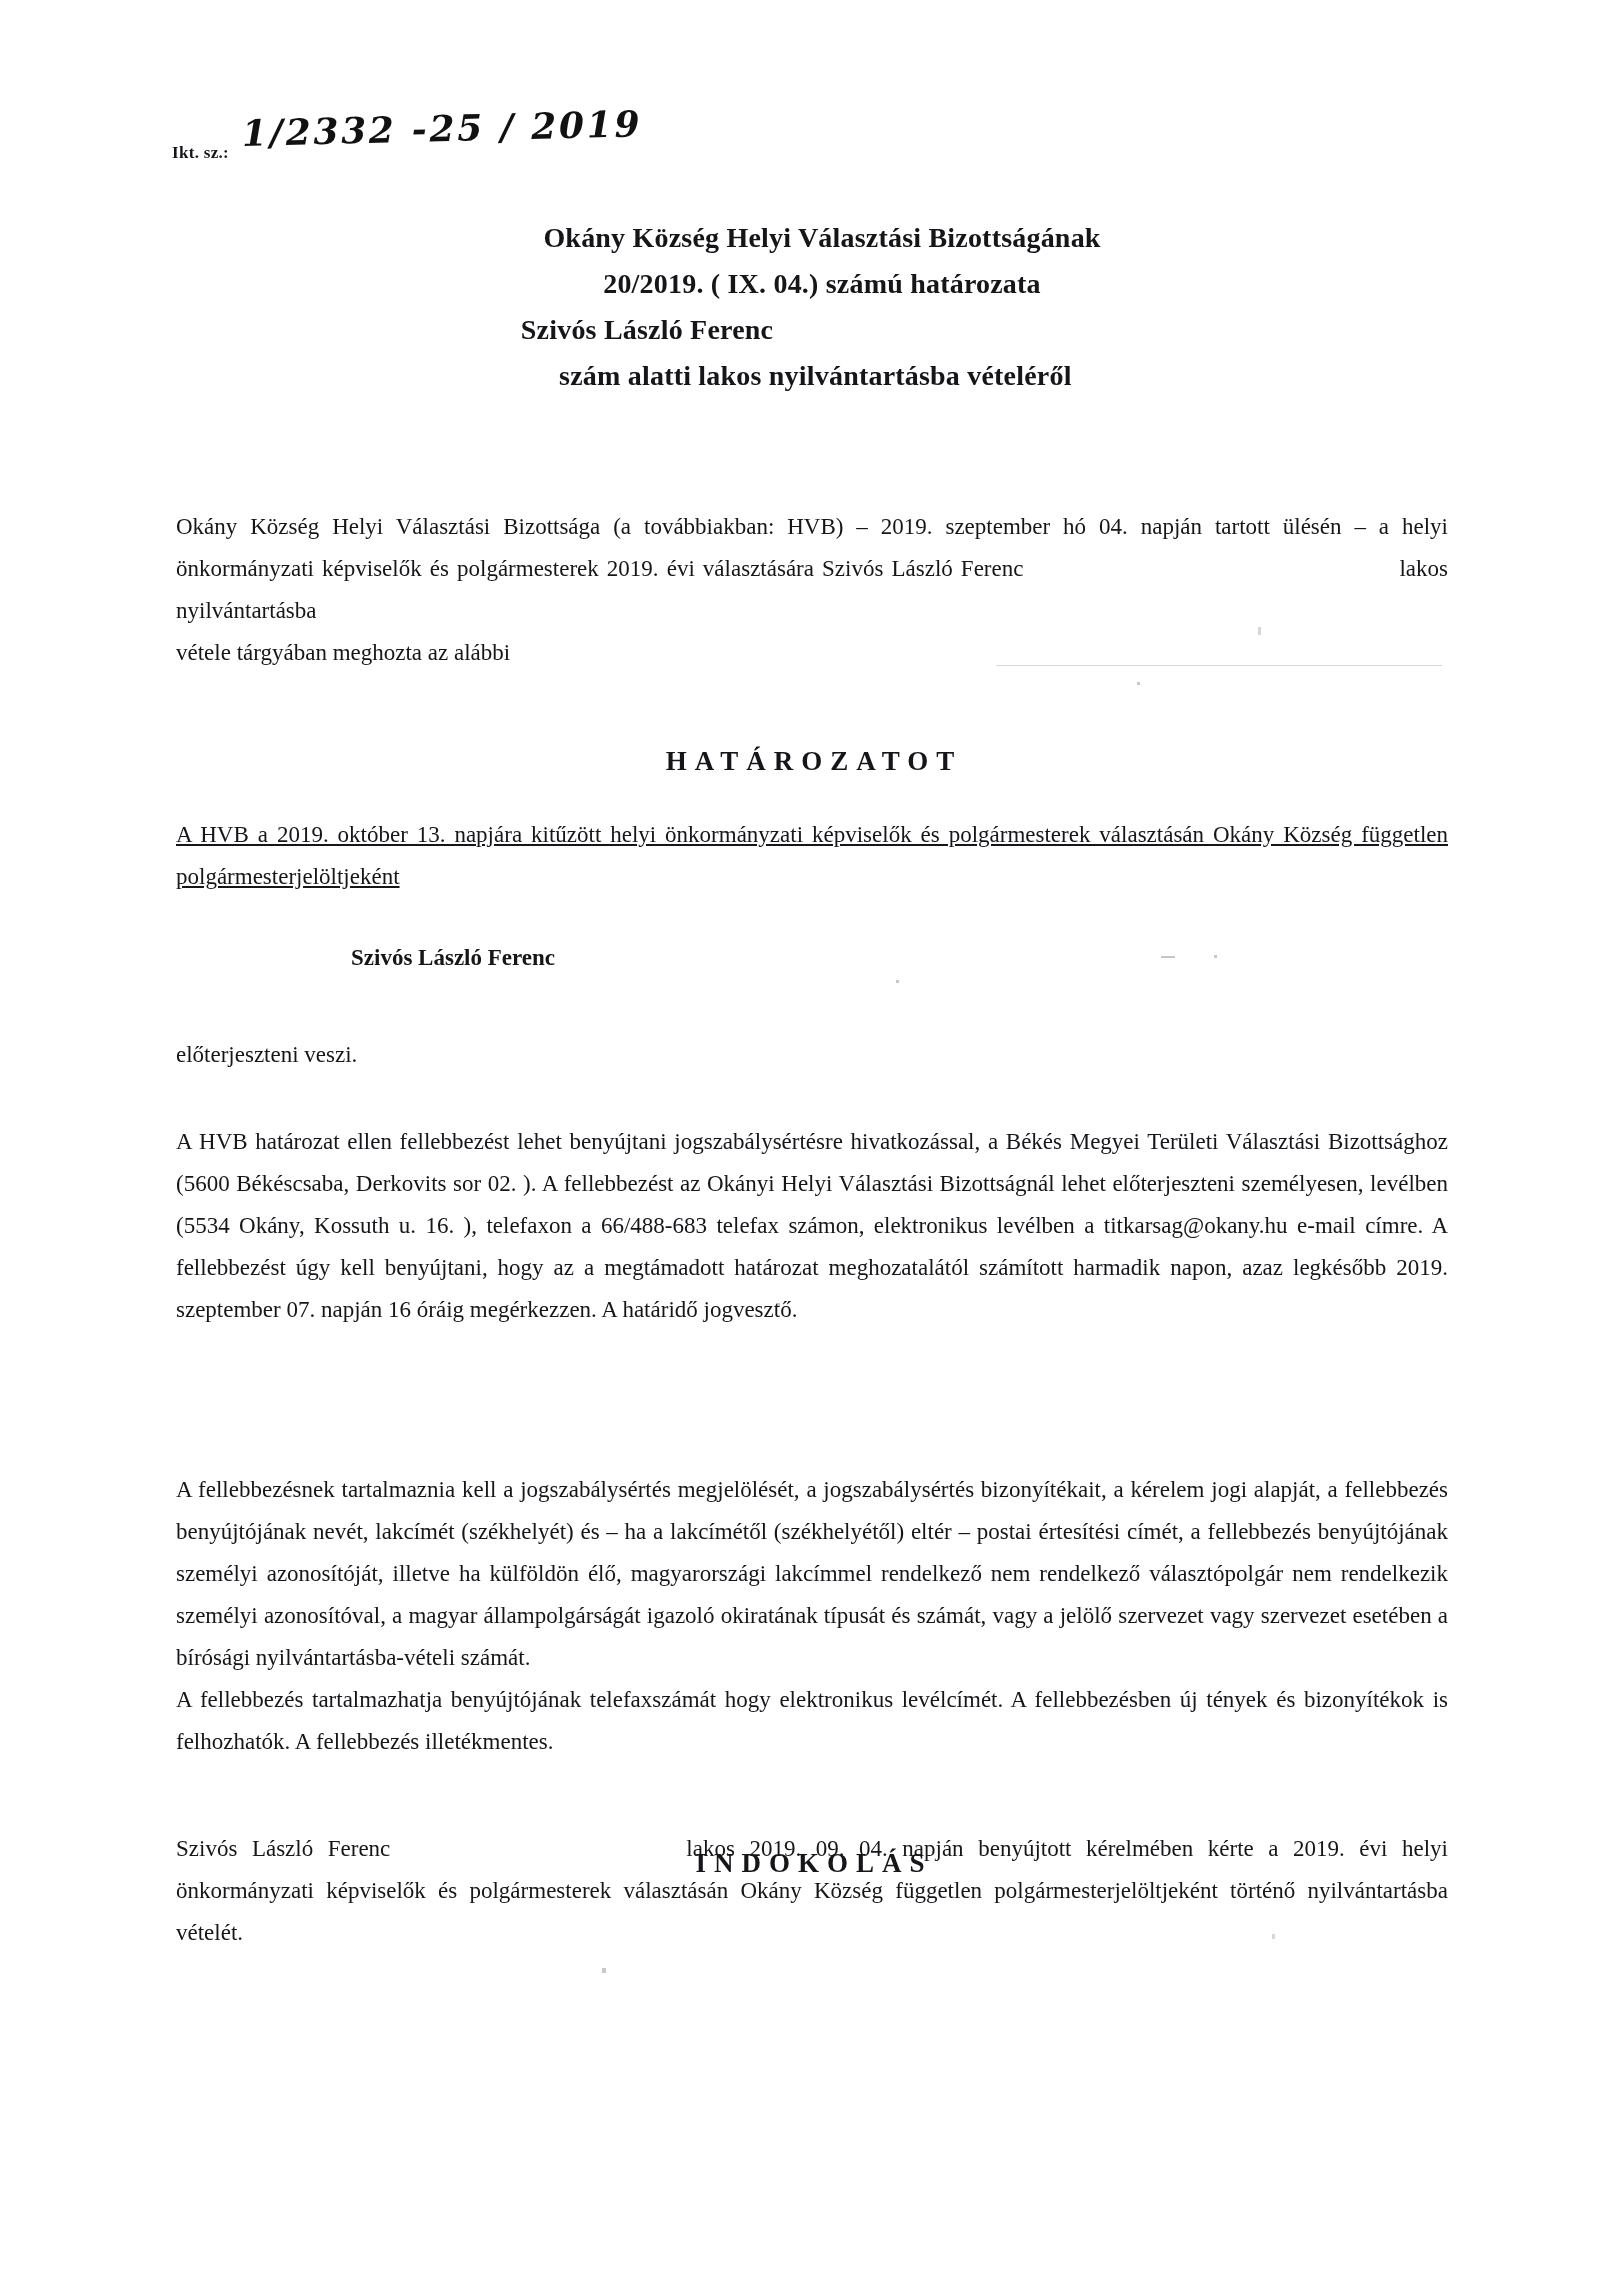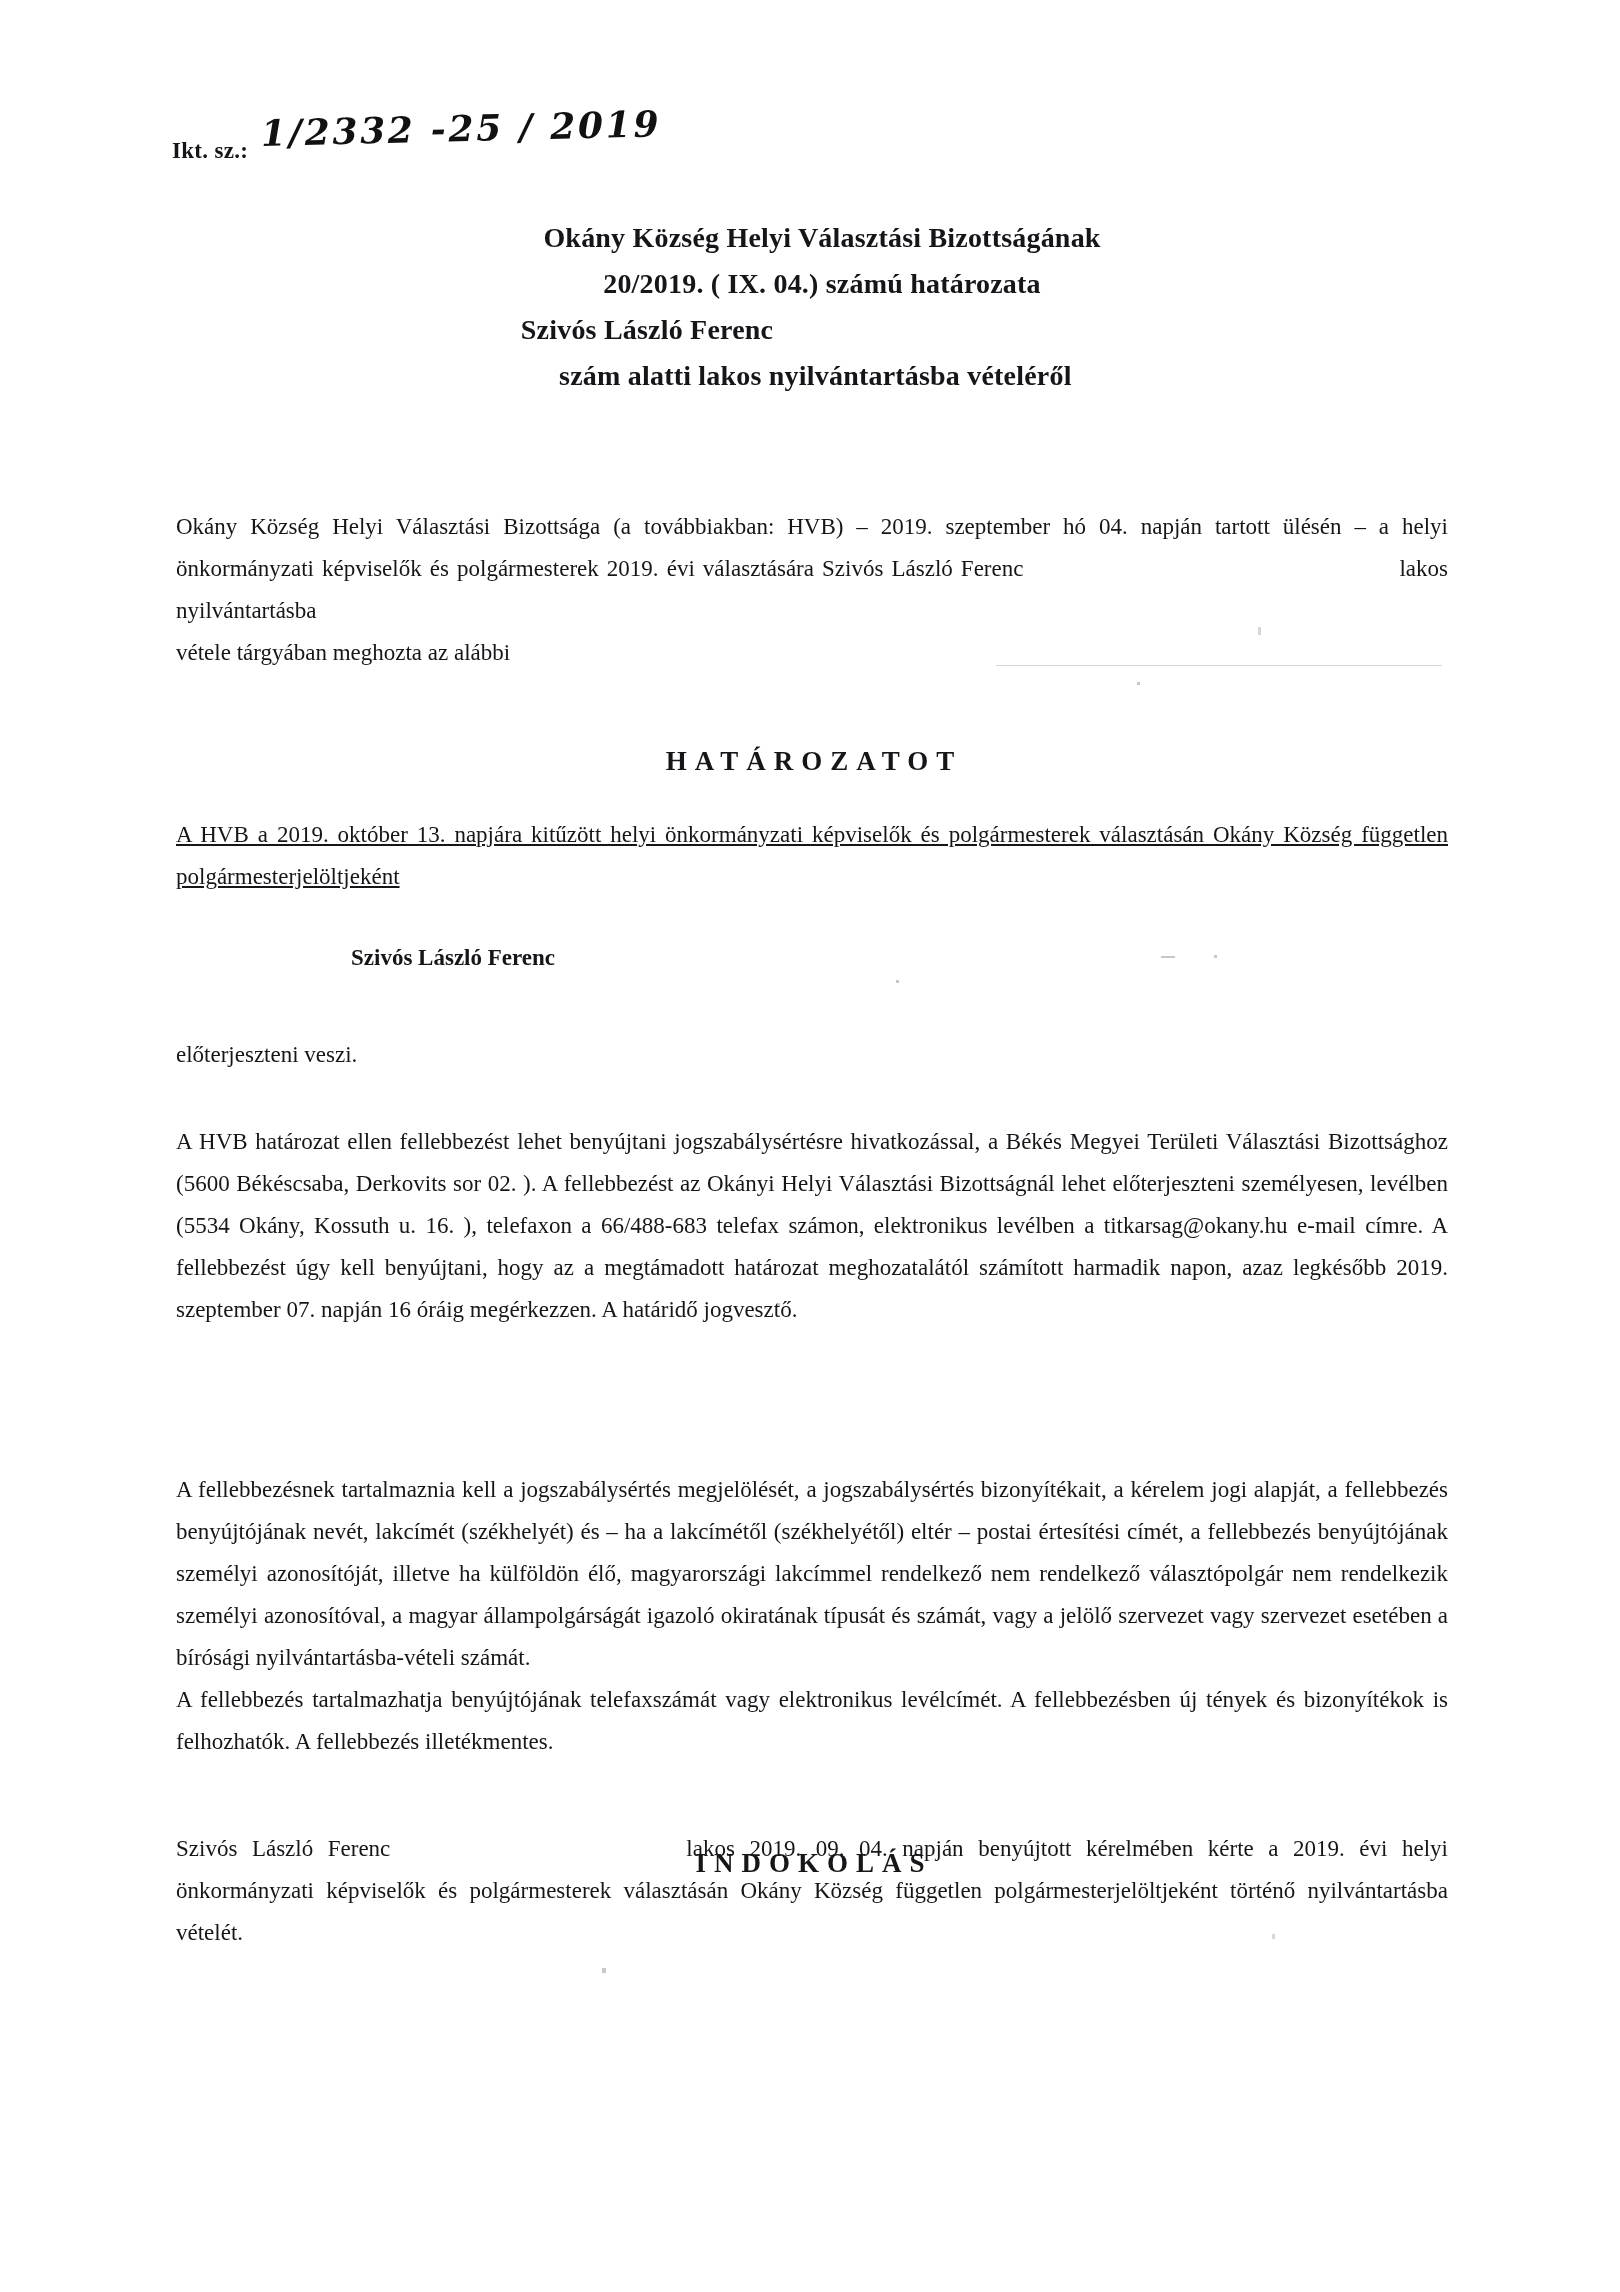--- a/index.html
+++ b/index.html
@@ -23,21 +23,21 @@
   
   .ikt-row {
     position: absolute;
     left: 172px;
     top: 124px;
     display: flex;
     align-items: baseline;
     gap: 12.5px;
   }
   .ikt-label {
-    font-size: 23px;
+    font-size: 17px;
     font-weight: bold;
     letter-spacing: 0.3px;
     white-space: nowrap;
   }
   .ikt-hand {
     position: relative;
     top: -12.5px;
     font-family: "DejaVu Serif", serif;
     font-size: 36px;
     font-style: italic;
@@ -198,21 +198,21 @@
   <div class="body-text para-veszi">
     <p class="nowrap-line">előterjeszteni veszi.</p>
   </div>
 
   <div class="body-text para-appeal">
     <p>A HVB határozat ellen fellebbezést lehet benyújtani jogszabálysértésre hivatkozással, a Békés Megyei Területi Választási Bizottsághoz (5600 Békéscsaba, Derkovits sor 02. ). A fellebbezést az Okányi Helyi Választási Bizottságnál lehet előterjeszteni személyesen, levélben (5534 Okány, Kossuth u. 16. ), telefaxon a 66/488-683 telefax számon, elektronikus levélben a titkarsag@okany.hu e-mail címre. A fellebbezést úgy kell benyújtani, hogy az a megtámadott határozat meghozatalától számított harmadik napon, azaz legkésőbb 2019. szeptember 07. napján 16 óráig megérkezzen. A határidő jogvesztő.</p>
   </div>
 
   <div class="body-text para-content">
     <p>A fellebbezésnek tartalmaznia kell a jogszabálysértés megjelölését, a jogszabálysértés bizonyítékait, a kérelem jogi alapját, a fellebbezés benyújtójának nevét, lakcímét (székhelyét) és – ha a lakcímétől (székhelyétől) eltér – postai értesítési címét, a fellebbezés benyújtójának személyi azonosítóját, illetve ha külföldön élő, magyarországi lakcímmel rendelkező nem rendelkező választópolgár nem rendelkezik személyi azonosítóval, a magyar állampolgárságát igazoló okiratának típusát és számát, vagy a jelölő szervezet vagy szervezet esetében a bírósági nyilvántartásba-vételi számát.</p>
-    <p>A fellebbezés tartalmazhatja benyújtójának telefaxszámát vagy elektronikus levélcímét. A fellebbezésben új tények és bizonyítékok is felhozhatók. A fellebbezés illetékmentes.</p>
+    <p>A fellebbezés tartalmazhatja benyújtójának telefaxszámát hogy elektronikus levélcímét. A fellebbezésben új tények és bizonyítékok is felhozhatók. A fellebbezés illetékmentes.</p>
   </div>
 
   <div class="section-heading heading-indokolas">INDOKOLÁS</div>
 
   <div class="body-text para-final">
     <p><span>Szivós László Ferenc</span><span class="redacted-gap gap-final"></span><span>lakos 2019. 09. 04. napján</span> <span>benyújtott kérelmében kérte a 2019. évi helyi önkormányzati képviselők és polgármesterek választásán Okány Község független polgármesterjelöltjeként történő nyilvántartásba vételét.</span></p>
   </div>
 
 </div>
 

